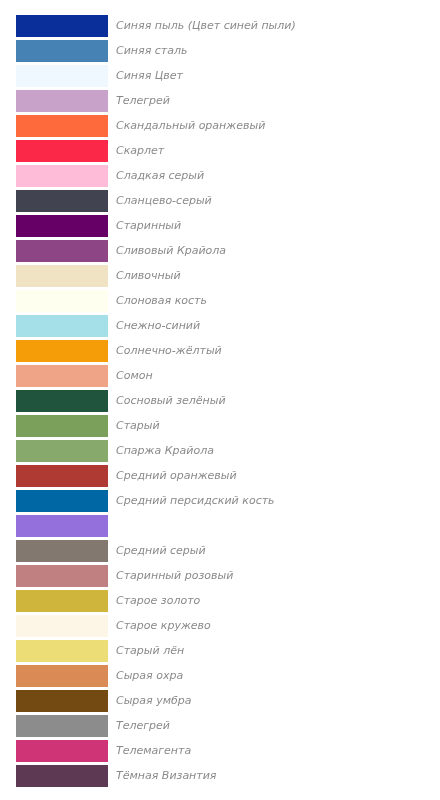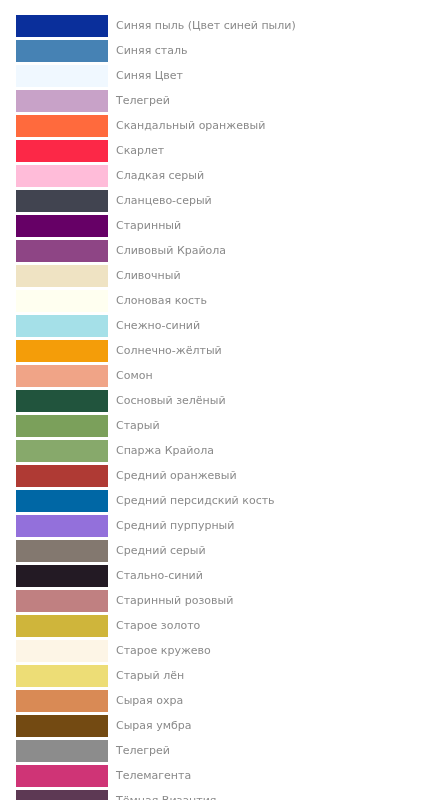--- a/index.html
+++ b/index.html
@@ -16,20 +16,21 @@
   #color-list {
     position: relative;
     padding-top: 15px;
     box-sizing: border-box;
   }
   .color-row {
     display: flex;
     align-items: flex-start;
     height: 22px;
     margin-bottom: 3px;
+    font-style: italic;
   }
   .swatch {
     width: 92px;
     height: 22px;
     margin-left: 16px;
     flex: 0 0 auto;
   }
   .color-label {
     margin-left: 8px;
     font-size: 11px;
@@ -138,32 +139,27 @@
     <div class="color-label">Средний оранжевый</div>
   </div>
 
   <div class="color-row">
     <div class="swatch" style="background-color: rgb(0, 103, 165);"></div>
     <div class="color-label">Средний персидский кость</div>
   </div>
 
   <div class="color-row">
     <div class="swatch" style="background-color: rgb(147, 112, 219);"></div>
-    <div class="color-label">Средний пурпурный</div>
   </div>
 
   <div class="color-row">
     <div class="swatch" style="background-color: rgb(131, 120, 111);"></div>
     <div class="color-label">Средний серый</div>
   </div>
 
-  <div class="color-row">
-    <div class="swatch" style="background-color: rgb(35, 26, 36);"></div>
-    <div class="color-label">Стально-синий</div>
-  </div>
 
   <div class="color-row">
     <div class="swatch" style="background-color: rgb(192, 128, 129);"></div>
     <div class="color-label">Старинный розовый</div>
   </div>
 
   <div class="color-row">
     <div class="swatch" style="background-color: rgb(207, 181, 59);"></div>
     <div class="color-label">Старое золото</div>
   </div>

